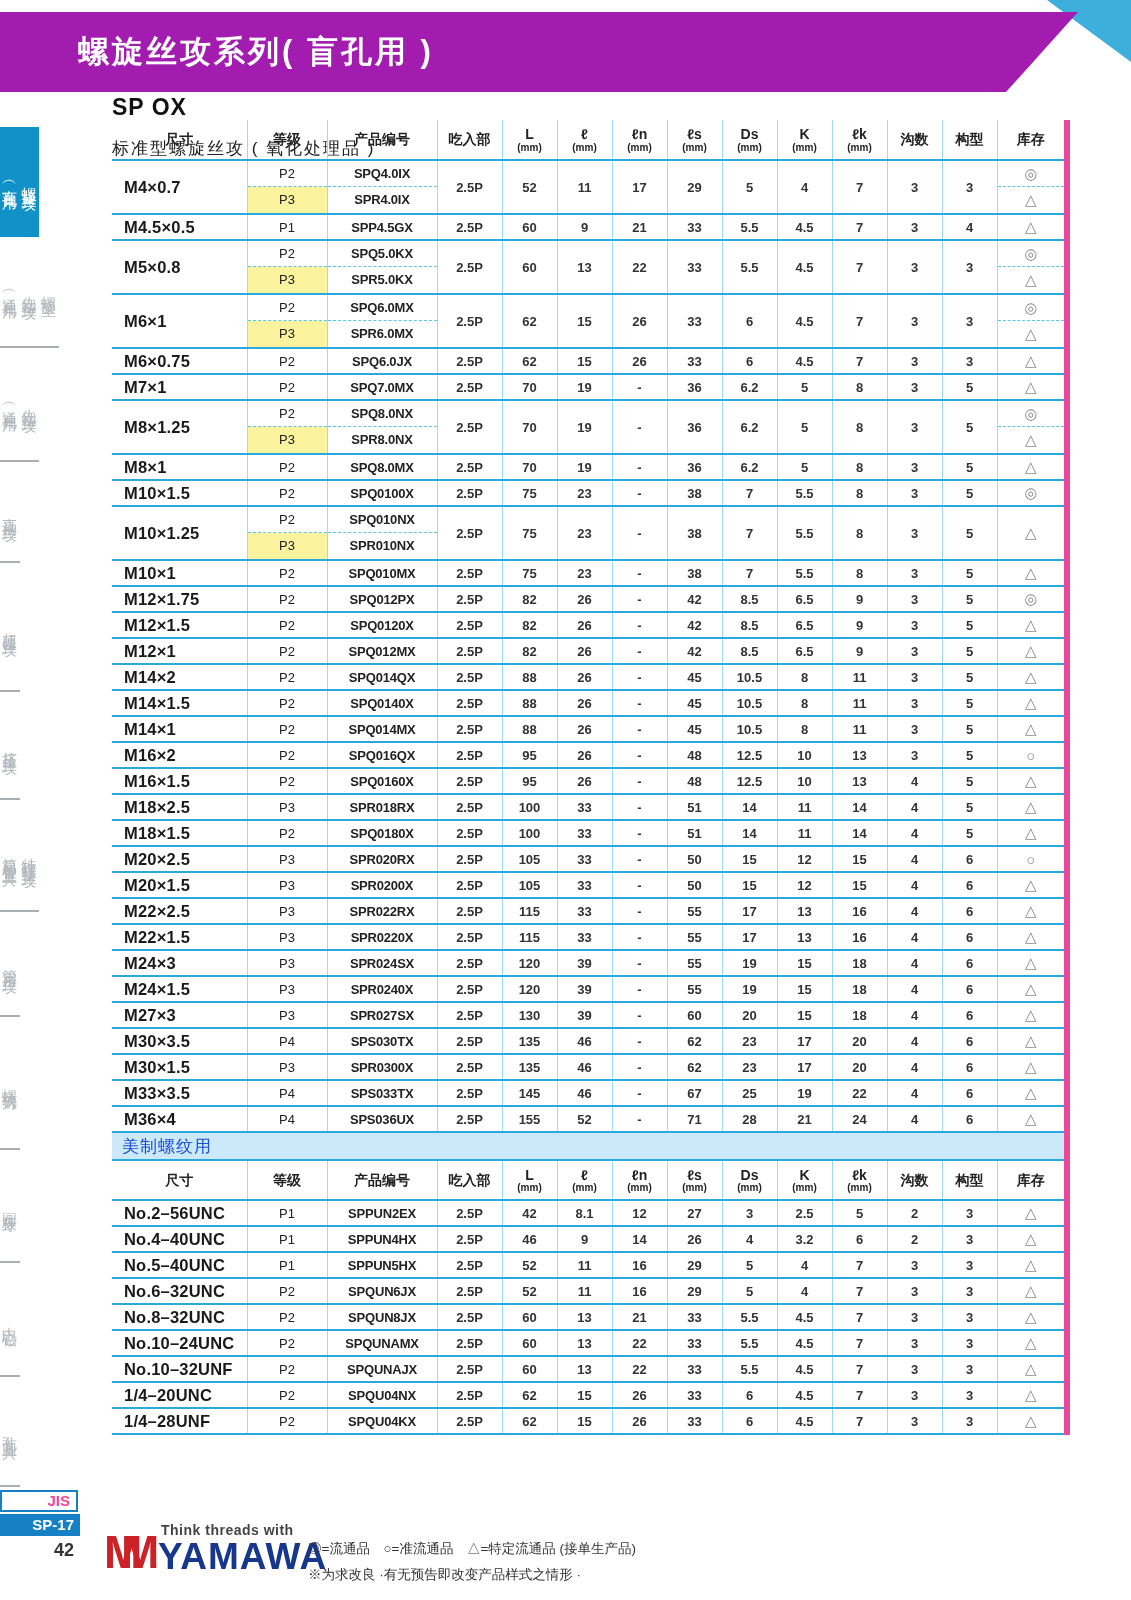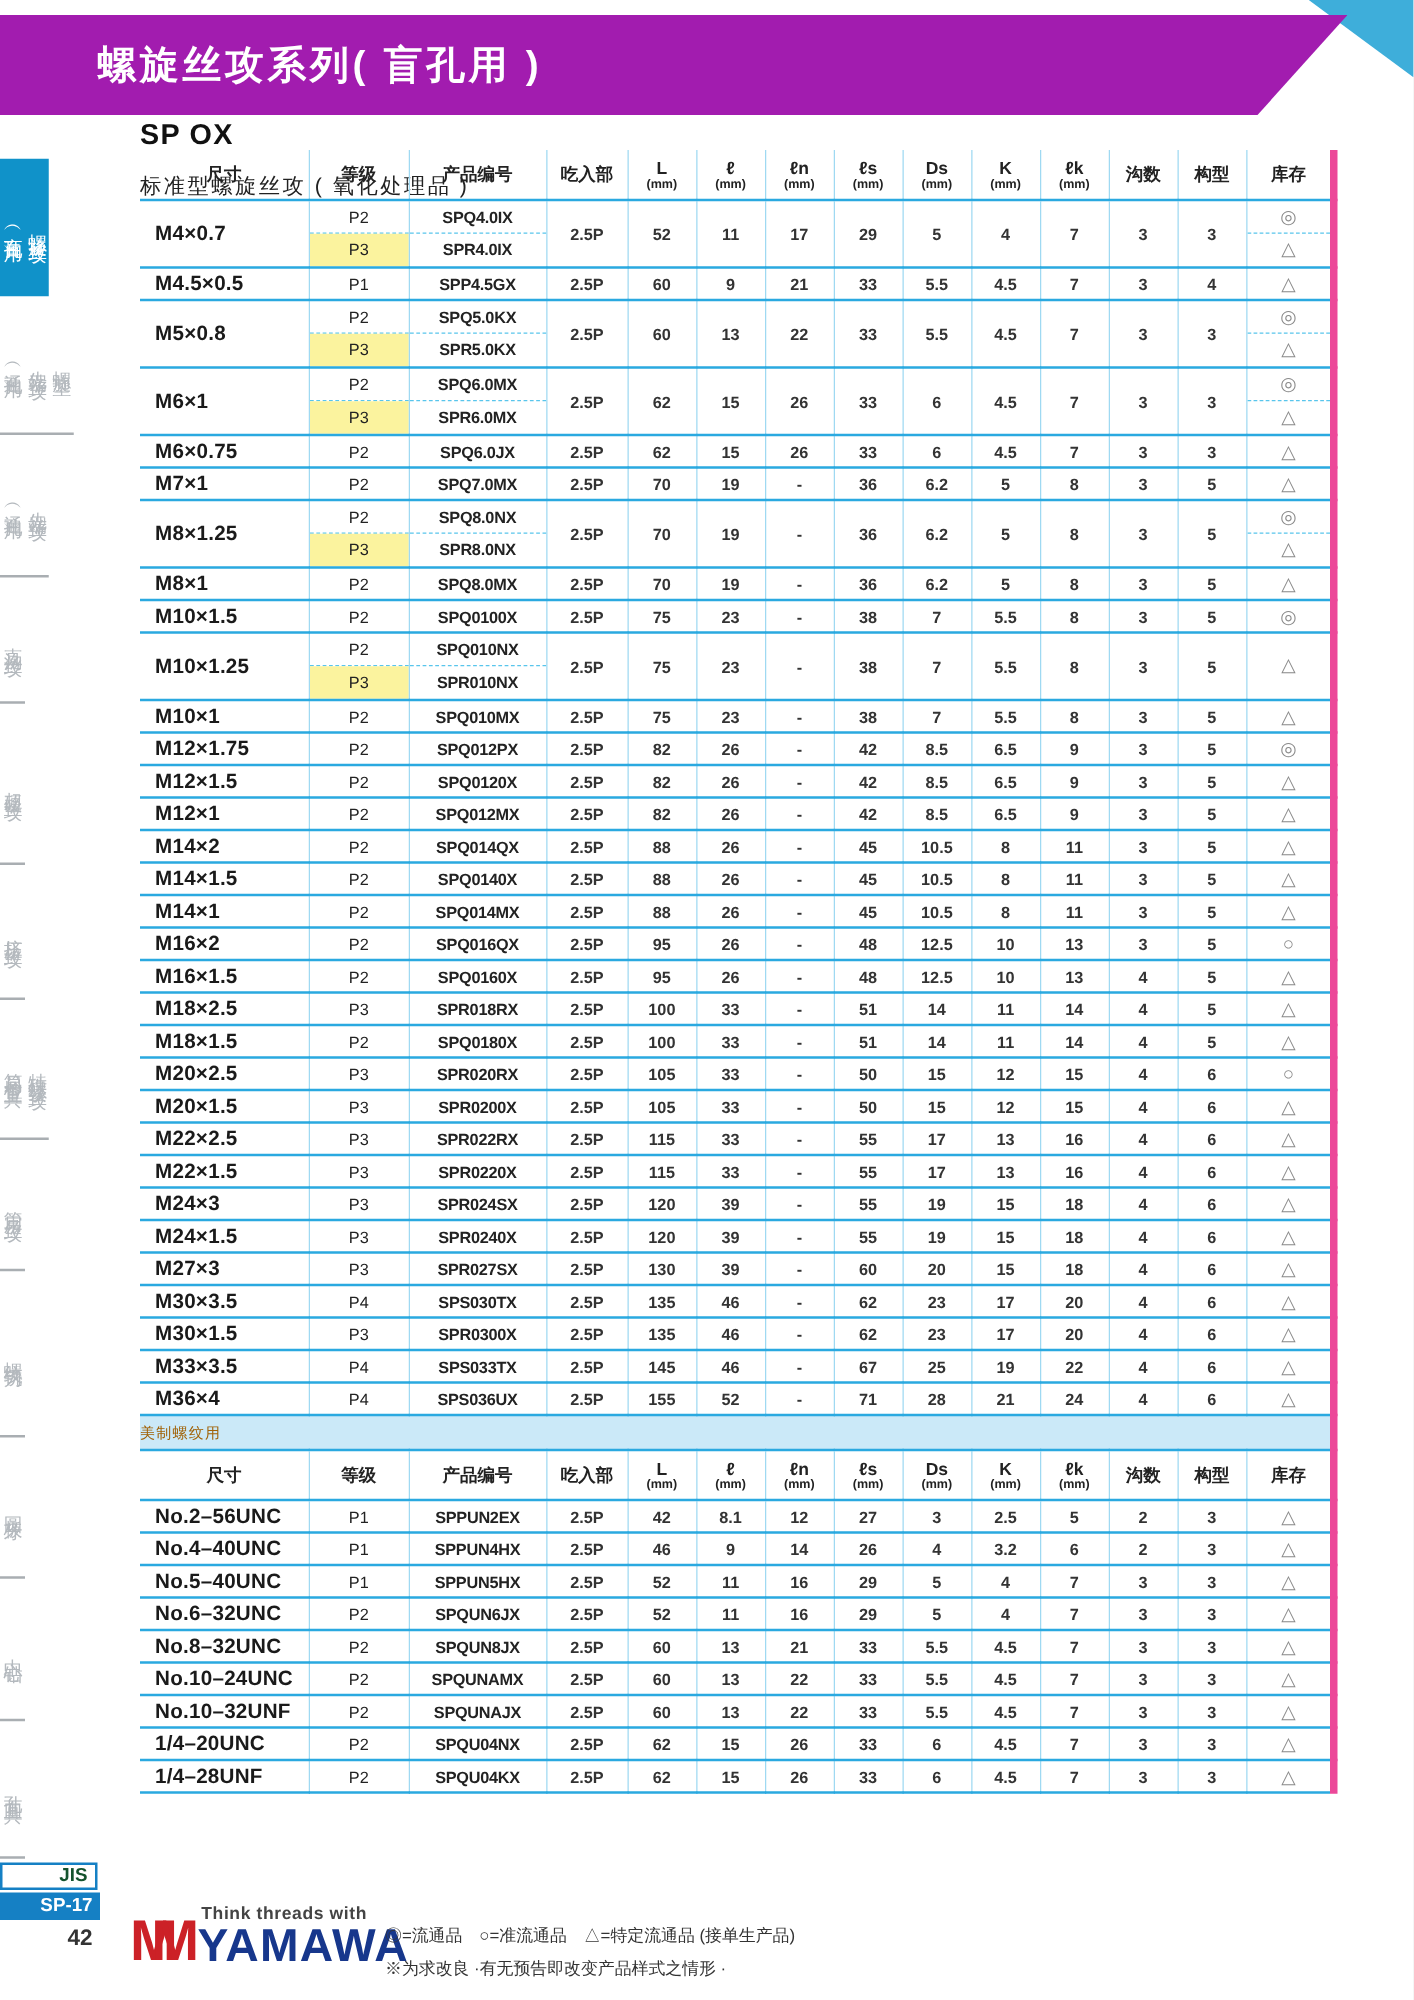--- a/index.html
+++ b/index.html
@@ -20,21 +20,21 @@
   .pdesc{font-size:17px;color:#222;letter-spacing:2px;}
 
   
   .sidebar{position:absolute;left:0;top:127px;width:76px;}
   .tab{box-sizing:border-box;display:flex;align-items:center;justify-content:center;
        writing-mode:vertical-rl;text-orientation:mixed;white-space:pre-line;
        color:#b4b9be;font-size:15px;letter-spacing:3px;line-height:1.3;
        border-bottom:2px solid #a9aeb2;}
   .tab.active{background:#1092c9;color:#ffffff;border-bottom:none;}
   .jisbox{position:absolute;left:0;top:1490px;width:78px;height:22px;box-sizing:border-box;
-          border:2px solid #1580c4;background:#fff;color:#14532d;font-weight:bold;font-size:15px;
+          border:2px solid #1580c4;background:#fff;color:#ec4899;font-weight:bold;font-size:15px;
           text-align:right;padding-right:6px;line-height:18px;}
   .spbox{position:absolute;left:0;top:1514px;width:80px;height:22px;box-sizing:border-box;
          background:#1580c4;color:#fff;font-weight:bold;font-size:15px;text-align:right;
          padding-right:6px;line-height:22px;}
   .pagenum{position:absolute;left:0;top:1540px;width:74px;text-align:right;
            font-size:18px;font-weight:bold;color:#333;}
 
   
   table.cat{position:absolute;left:112px;top:120px;width:955px;border-collapse:collapse;
             table-layout:fixed;border-right:6px solid #ec4899;}
@@ -50,22 +50,22 @@
           letter-spacing:.2px;white-space:nowrap;}
   td.grade{font-size:13px;color:#222;}
   td.code{font-size:13px;font-weight:bold;color:#222;letter-spacing:-.2px;white-space:nowrap;}
   td.num{font-size:13px;font-weight:bold;color:#333;}
   td.stock{font-size:15px;color:#8a8a8a;}
   .sub{height:26px;line-height:26px;}
   .sub.dash{border-bottom:1px dashed #58c5ec;box-sizing:border-box;}
   .sub.hl{background:#fbf39e;}
   .single2{height:52px;line-height:52px;}
   tr.band{border-bottom:2px solid #2aa9e0;}
-  tr.band td{background:#cbe9f8;text-align:left;font-size:12px;
-             color:#a16207;height:26px;letter-spacing:1px;}
+  tr.band td{background:#cbe9f8;text-align:left;padding-left:10px;font-size:17px;
+             color:#1d4ed8;height:26px;letter-spacing:1px;}
 
   
   .logomark{position:absolute;left:104px;top:1520px;}
   .tagline{position:absolute;left:161px;top:1522px;font-size:14px;font-weight:bold;color:#444;
            letter-spacing:.5px;}
   .brand{position:absolute;left:158px;top:1536px;font-size:37px;font-weight:bold;
          color:#17378c;letter-spacing:1px;}
   .legend{position:absolute;left:308px;top:1540px;font-size:13.5px;color:#333;}
   .note{position:absolute;left:308px;top:1566px;font-size:13.5px;color:#333;}
 </style>

